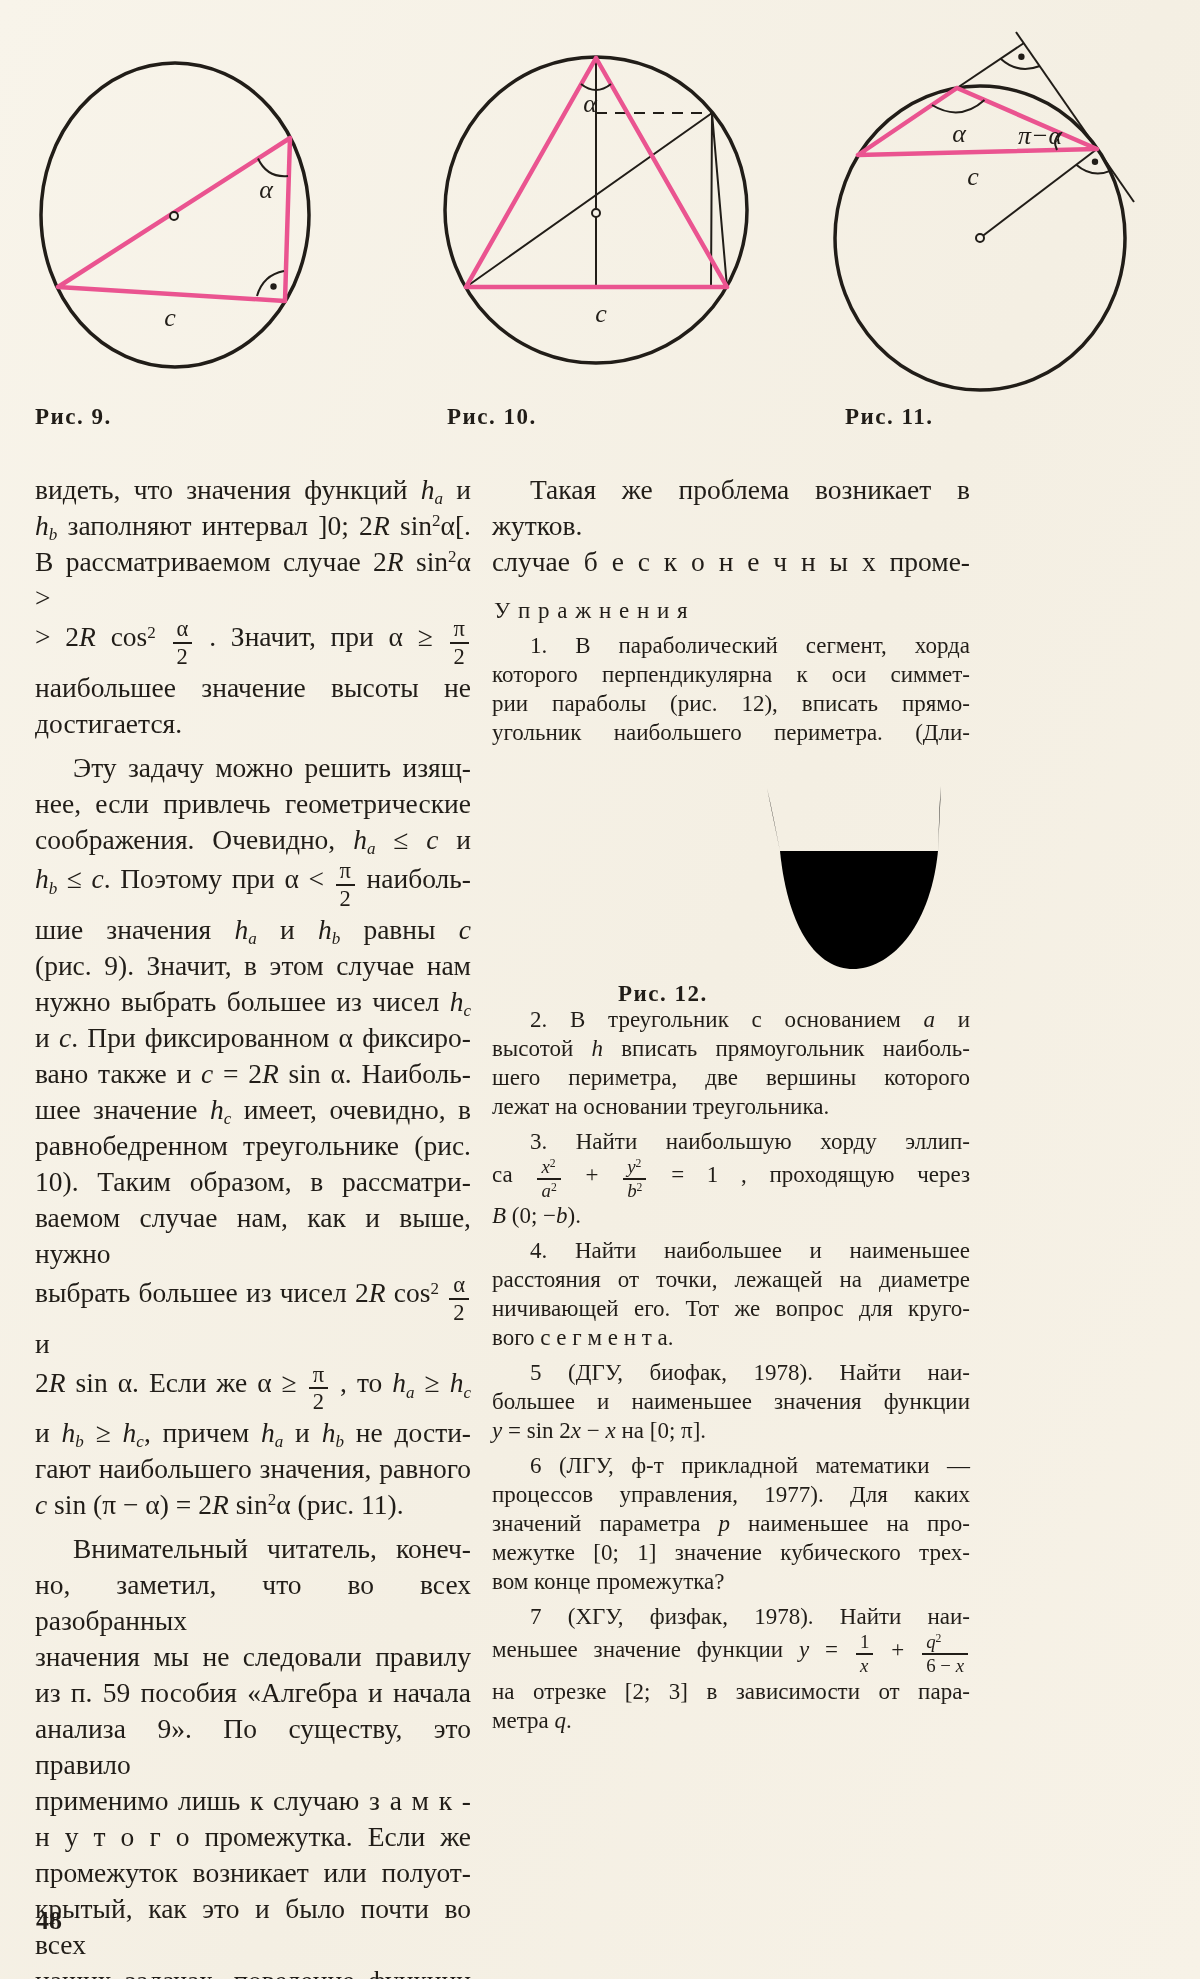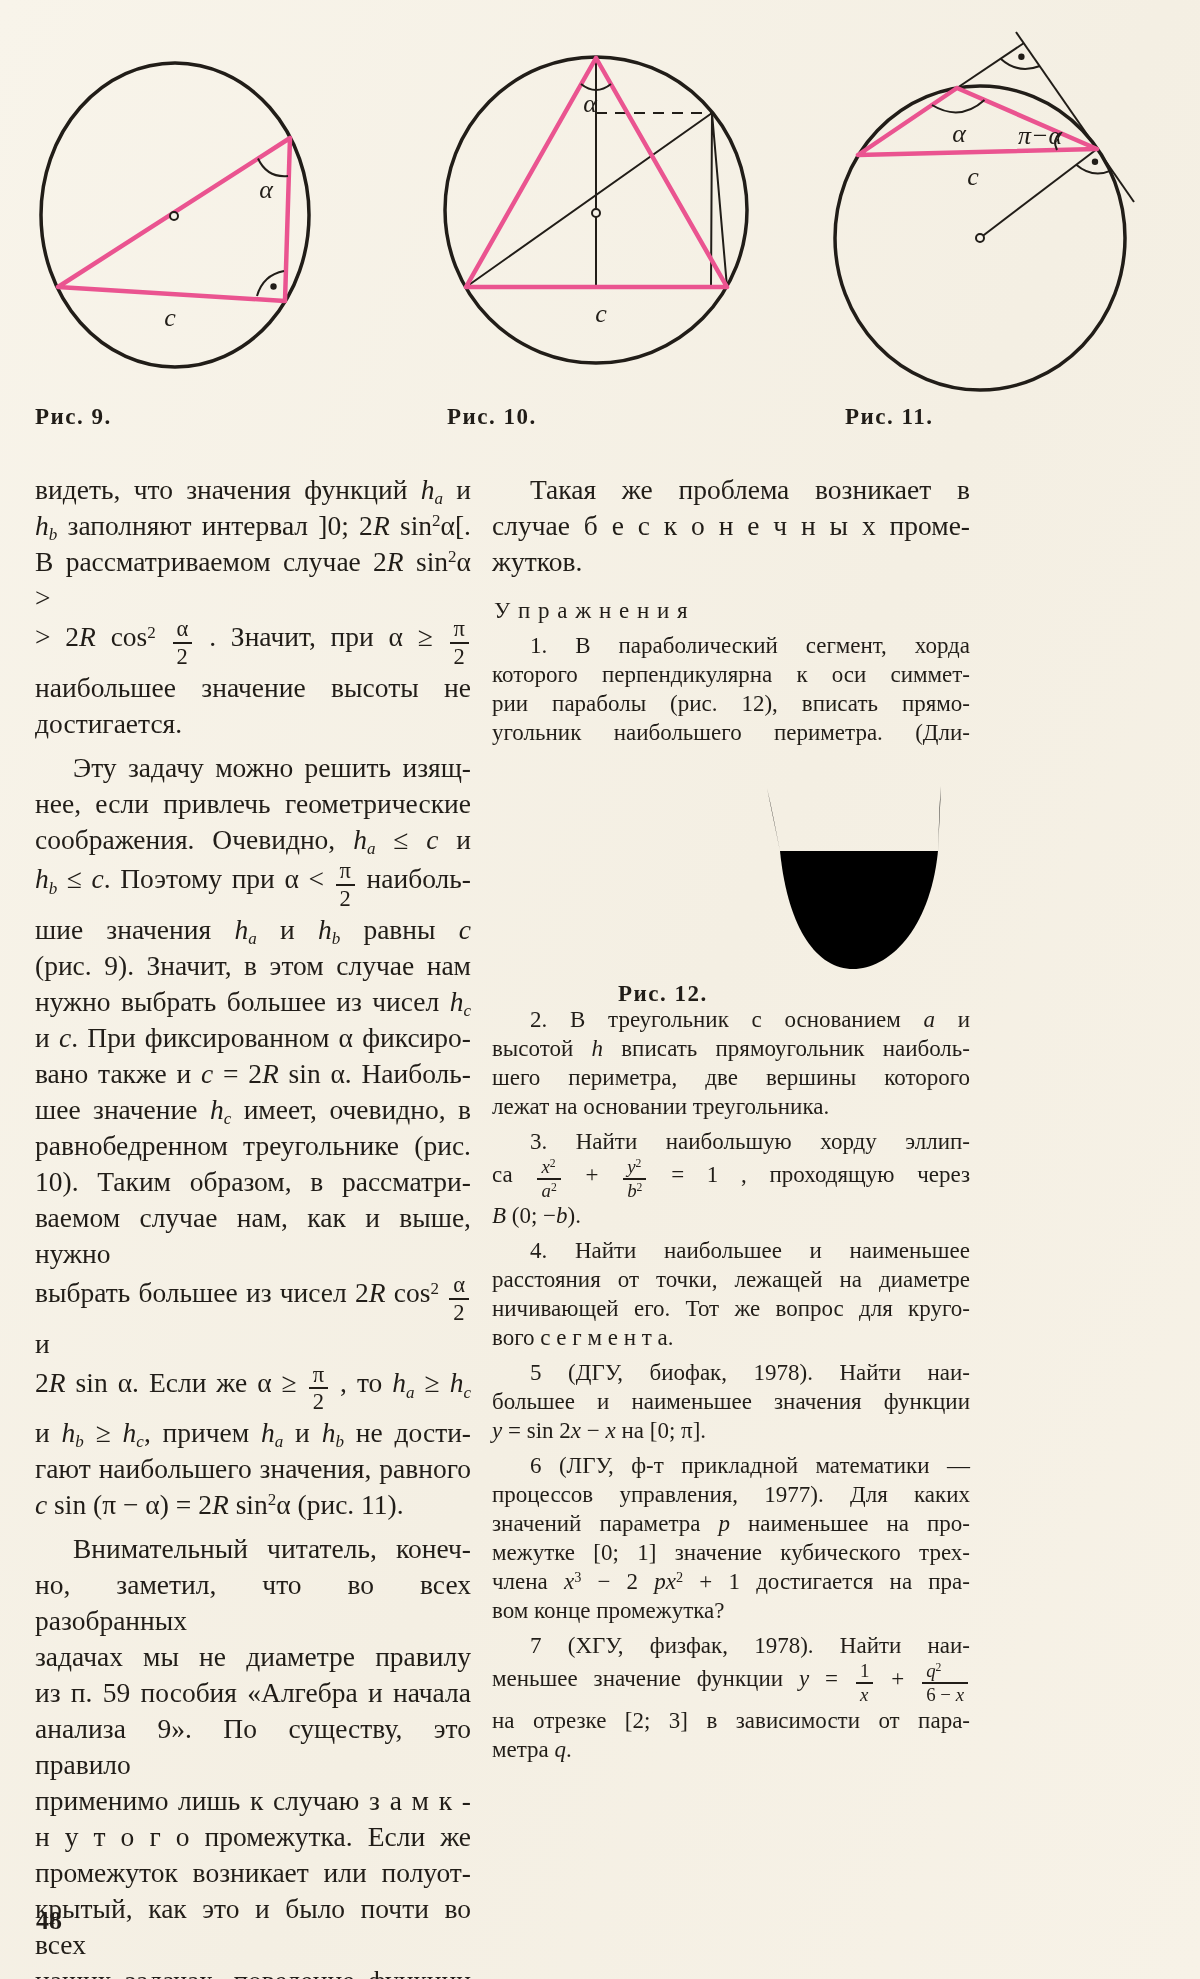--- a/index.html
+++ b/index.html
@@ -113,36 +113,36 @@
         <div class="ln j">ваемом случае нам, как и выше, нужно</div>
         <div class="ln j">выбрать большее из чисел 2<i class="v">R</i> cos<sup>2</sup> <span class="fr"><span class="fn">α</span><span class="fd">2</span></span> и</div>
         <div class="ln j">2<i class="v">R</i> sin α. Если же α ≥ <span class="fr"><span class="fn">π</span><span class="fd">2</span></span> , то <i class="v">h</i><sub><i class="v">a</i></sub> ≥ <i class="v">h</i><sub><i class="v">c</i></sub></div>
         <div class="ln j">и <i class="v">h</i><sub><i class="v">b</i></sub> ≥ <i class="v">h</i><sub><i class="v">c</i></sub>, причем <i class="v">h</i><sub><i class="v">a</i></sub> и <i class="v">h</i><sub><i class="v">b</i></sub> не дости-</div>
         <div class="ln j">гают наибольшего значения, равного</div>
         <div class="ln"><i class="v">c</i> sin (π − α) = 2<i class="v">R</i> sin<sup>2</sup>α (рис. 11).</div>
       </div>
     <div class="para">
         <div class="ln j ind">Внимательный читатель, конеч-</div>
         <div class="ln j">но, заметил, что во всех разобранных</div>
-        <div class="ln j">задачах мы не диаметре правилу</div>
+        <div class="ln j">значения мы не следовали правилу</div>
         <div class="ln j">из п. 59 пособия «Алгебра и начала</div>
         <div class="ln j">анализа 9». По существу, это правило</div>
         <div class="ln j">применимо лишь к случаю з а м к -</div>
         <div class="ln j">н у т о г о промежутка. Если же</div>
         <div class="ln j">промежуток возникает или полуот-</div>
         <div class="ln j">крытый, как это и было почти во всех</div>
         <div class="ln j">наших задачах, поведение функции</div>
       </div>
   </div>
 
   <div class="col right">
     <div class="intro">
         <div class="ln j ind">Такая же проблема возникает в</div>
+        <div class="ln">жутков.</div>
         <div class="ln j">случае б е с к о н е ч н ы х проме-</div>
-        <div class="ln">жутков.</div>
       </div>
     <div class="exhead">У п р а ж н е н и я</div>
     <div class="ex">
         <div class="ln j ind">1. В параболический сегмент, хорда</div>
         <div class="ln j">которого перпендикулярна к оси симмет-</div>
         <div class="ln j">рии параболы (рис. 12), вписать прямо-</div>
         <div class="ln j">угольник наибольшего периметра. (Дли-</div>
       </div>
 
     <div class="figrow">
@@ -175,21 +175,20 @@
     <div class="ex">
         <div class="ln j ind">5 (ДГУ, биофак, 1978). Найти наи-</div>
         <div class="ln j">большее и наименьшее значения функции</div>
         <div class="ln"><i class="v">y</i> = sin 2<i class="v">x</i> − <i class="v">x</i> на [0; π].</div>
       </div>
     <div class="ex">
         <div class="ln j ind">6 (ЛГУ, ф-т прикладной математики —</div>
         <div class="ln j">процессов управления, 1977). Для каких</div>
         <div class="ln j">значений параметра <i class="v">p</i> наименьшее на про-</div>
         <div class="ln j">межутке [0; 1] значение кубического трех-</div>
-        <div class="ln j">члена <i class="v">x</i><sup>3</sup> − 2 <i class="v">px</i><sup>2</sup> + 1 достигается на пра-</div>
         <div class="ln">вом конце промежутка?</div>
       </div>
     <div class="ex">
         <div class="ln j ind">7 (ХГУ, физфак, 1978). Найти наи-</div>
         <div class="ln j">меньшее значение функции <i class="v">y</i> = <span class="fr"><span class="fn">1</span><span class="fd"><i class="v">x</i></span></span> + <span class="fr"><span class="fn"><i class="v">q</i><sup>2</sup></span><span class="fd">6 − <i class="v">x</i></span></span></div>
         <div class="ln j">на отрезке [2; 3] в зависимости от пара-</div>
         <div class="ln">метра <i class="v">q</i>.</div>
       </div>
   </div>
 

